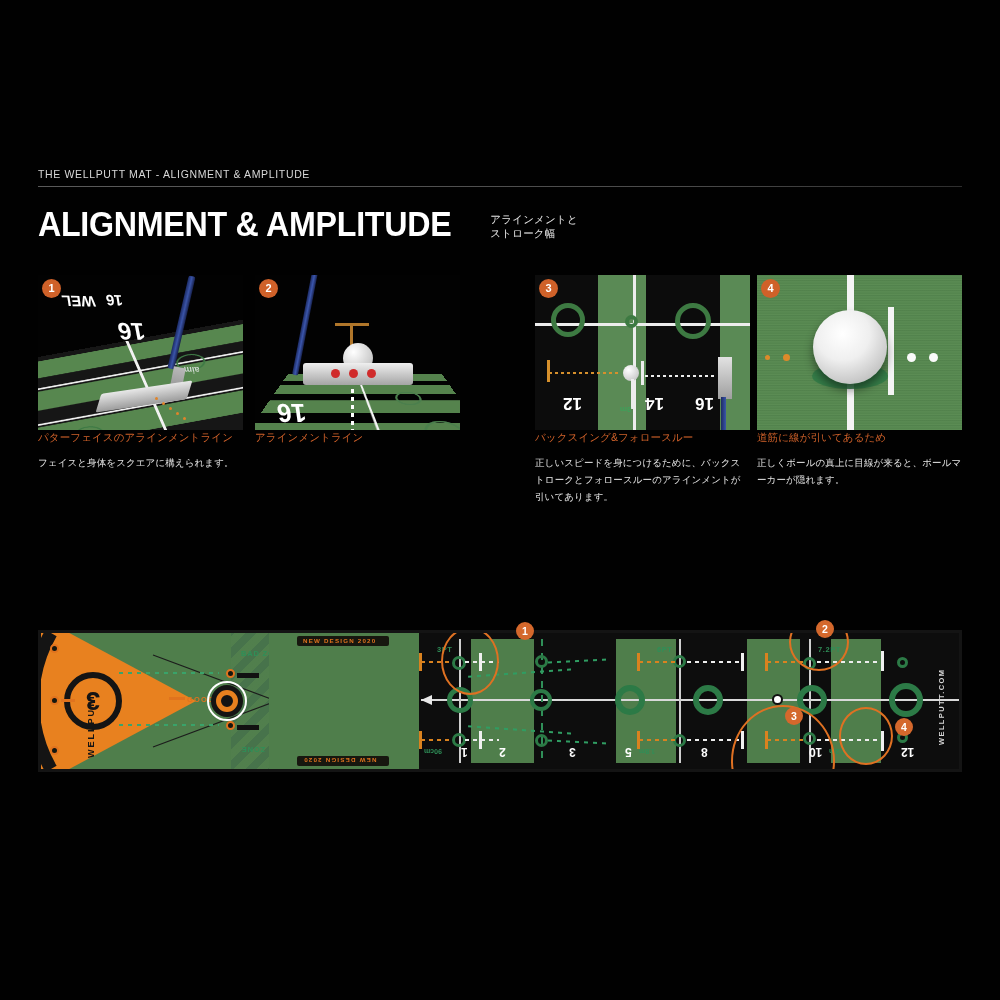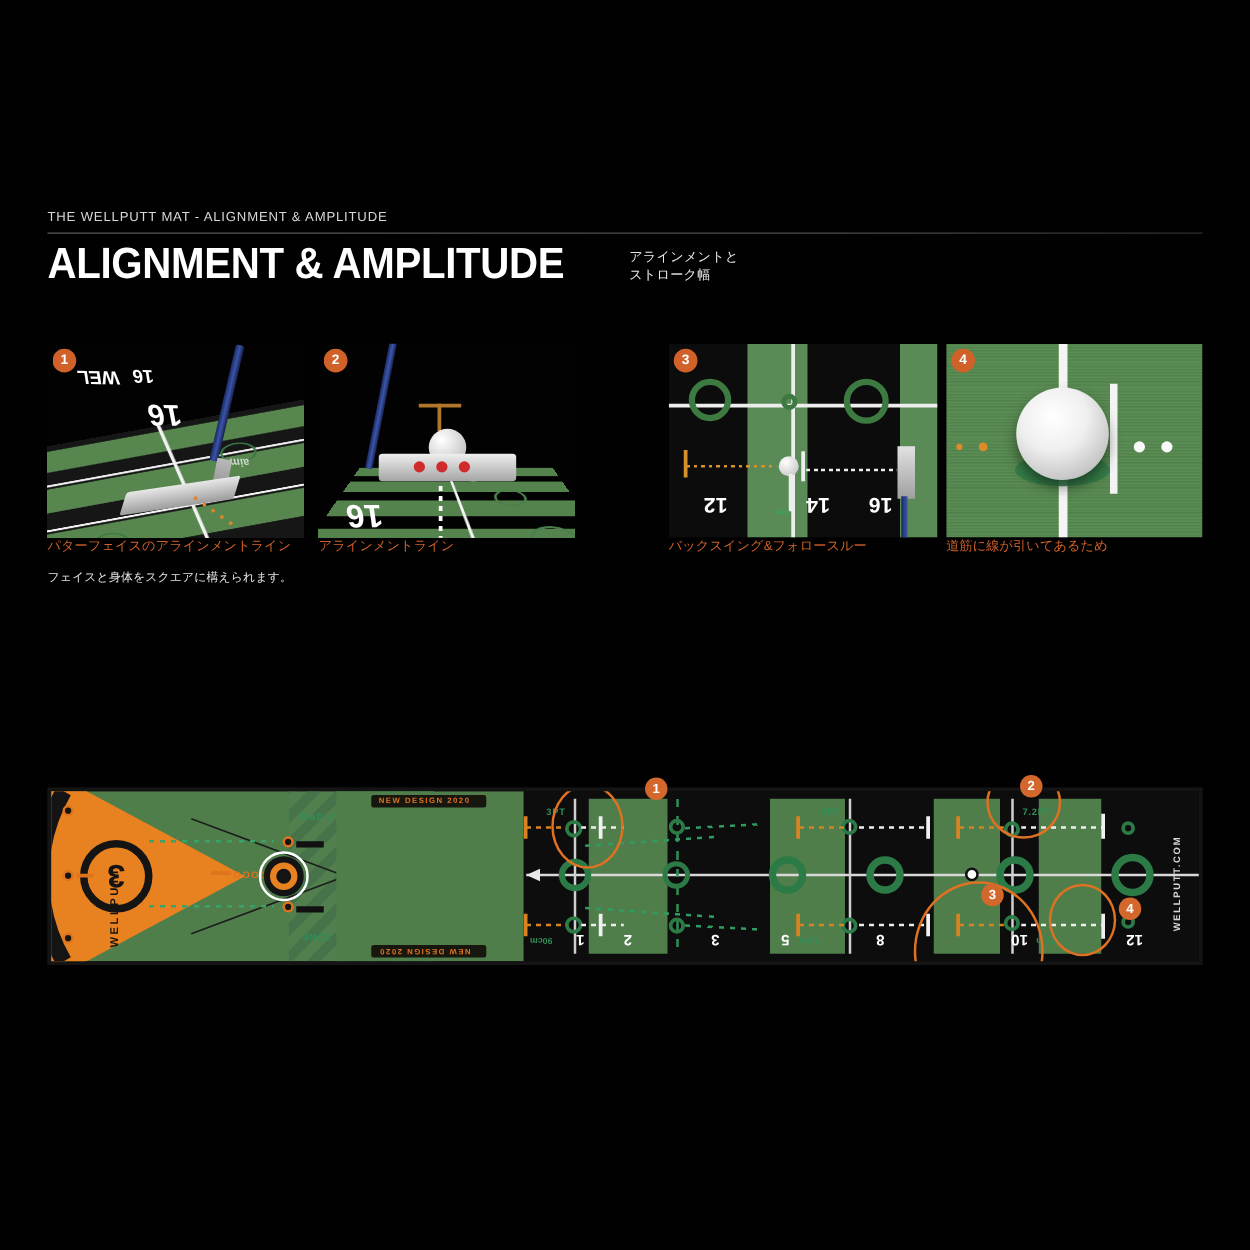--- a/index.html
+++ b/index.html
@@ -24,22 +24,22 @@
     letter-spacing: 0.65px;
     font-weight: 400;
     white-space: nowrap;
   }
   .rule {
     position: absolute; left: 38px; top: 186px;
     width: 924px; height: 1px;
     background: linear-gradient(to right, #5a5a5a 0%, #4a4a4a 70%, #2e2e2e 100%);
   }
   .title-wrap {
-    position: absolute; left: 38px; top: 192px;
-    display: flex; align-items: flex-start; gap: 16px;
+    position: absolute; left: 38px; top: 205px;
+    display: flex; align-items: flex-start; gap: 3px;
   }
   .title-main {
     color: #ffffff;
     font-family: "Liberation Sans Narrow", "Liberation Sans", sans-serif;
     font-size: 35px;
     font-weight: 700;
     letter-spacing: -0.3px;
     line-height: 38px;
     transform: scaleX(0.92);
     transform-origin: left top;
@@ -287,37 +287,39 @@
         <div style="position:absolute; left:183px; top:82px; width:14px; height:42px; background:linear-gradient(to bottom,#e2e2e2,#9f9f9f);"></div>
         <div style="position:absolute; left:186px; top:122px; width:5px; height:33px; background:linear-gradient(to right,#1d2b63,#3a55a9);"></div>
         <div class="num" style="left:28px; top:118px;">12</div>
         <div class="num" style="left:110px; top:118px;">14</div>
         <div class="num" style="left:160px; top:118px;">16</div>
         <div class="lbl3m" style="left:85px; top:130px;">3m</div>
       </div>
       <div class="badge">3</div>
     </div>
     <div class="cap-title">バックスイング&amp;フォロースルー</div>
+    <div class="cap-body">正しいスピードを身につけるために、バックストロークとフォロースルーのアラインメントが引いてあります。</div>
   </div>
 
   <div class="cell" style="left:757px; top:275px; width:205px;">
     <div class="thumb">
       <div class="ph p4">
         <div class="wline" style="left:90px; top:0; width:7px; height:155px;"></div>
         <div class="wline" style="left:131px; top:32px; width:6px; height:88px;"></div>
         <div class="shadow"></div>
         <div class="ball"></div>
         <div class="wdot" style="left:150px; top:78px; width:9px; height:9px;"></div>
         <div class="wdot" style="left:172px; top:78px; width:9px; height:9px;"></div>
         <div class="odot" style="left:8px;  top:80px; width:5px; height:5px;"></div>
         <div class="odot" style="left:26px; top:79px; width:7px; height:7px;"></div>
       </div>
       <div class="badge">4</div>
     </div>
     <div class="cap-title">道筋に線が引いてあるため</div>
+    <div class="cap-body">正しくボールの真上に目線が来ると、ボールマーカーが隠れます。</div>
   </div>
 
   <div class="matpanel">
 
     <div class="mp green" style="left:0; top:0; width:306px; height:136px;"></div>
 
     <div class="mp" style="left:190px; top:0; width:116px; height:136px;
          background: repeating-linear-gradient(-45deg,#47734b 0 8px,#55815150 8px 16px);"></div>
 
     <div class="mp" style="left:-30px; top:-6px; width:190px; height:148px; overflow:hidden;">

